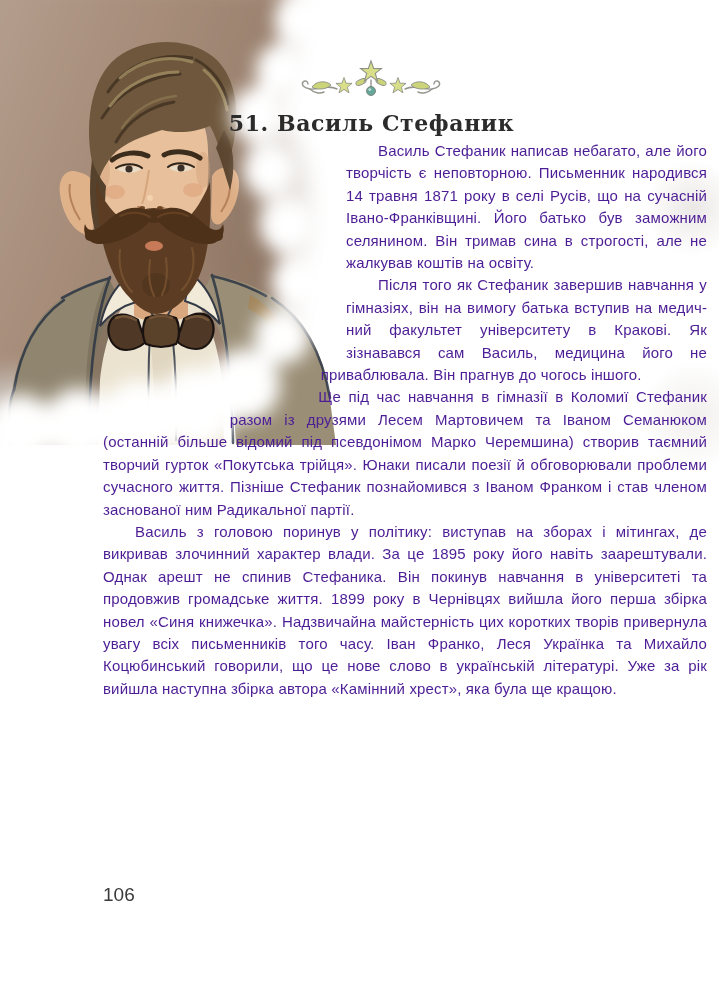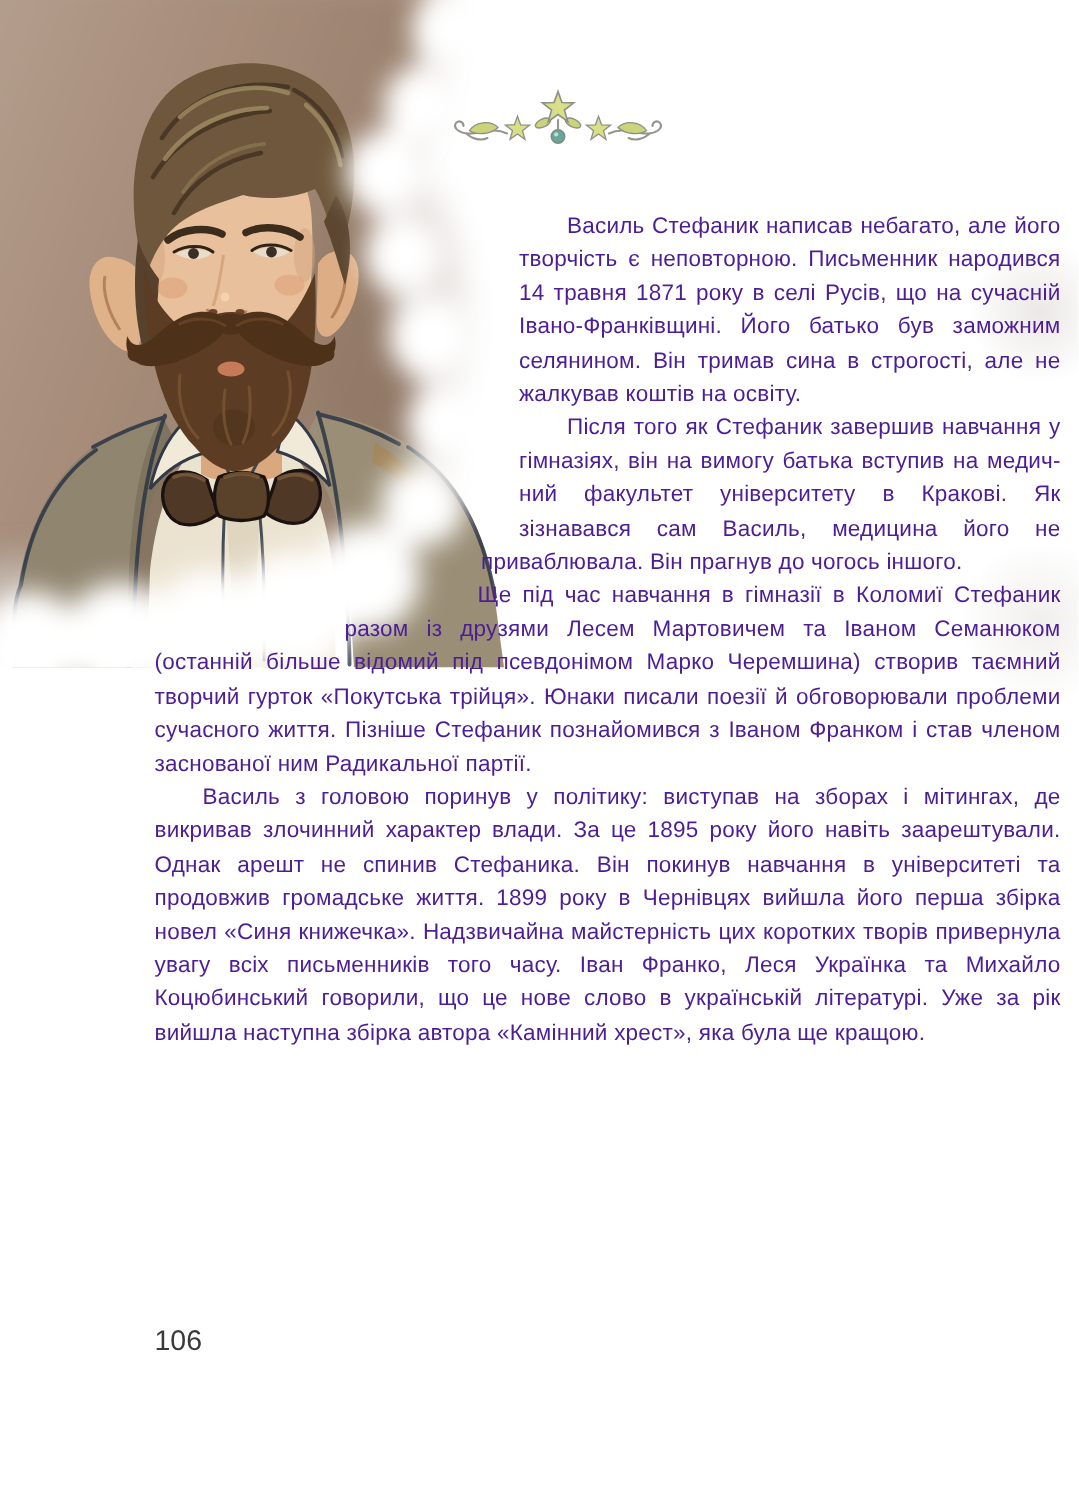--- a/index.html
+++ b/index.html
@@ -196,20 +196,21 @@
           <ellipse cx="86" cy="26" rx="5.5" ry="2.6" transform="rotate(25 86 26)"></ellipse>
         </g>
         <g fill="#d9df88" stroke="#8d9089" stroke-width="1">
           <path transform="translate(76,16) scale(1.1)" d="M 0,-10 L 2.4,-3.3 L 9.5,-3.1 L 3.9,1.3 L 5.9,8.1 L 0,4 L -5.9,8.1 L -3.9,1.3 L -9.5,-3.1 L -2.4,-3.3 Z"></path>
           <path transform="translate(49,30) scale(0.85)" d="M 0,-10 L 2.4,-3.3 L 9.5,-3.1 L 3.9,1.3 L 5.9,8.1 L 0,4 L -5.9,8.1 L -3.9,1.3 L -9.5,-3.1 L -2.4,-3.3 Z"></path>
           <path transform="translate(103,30) scale(0.85)" d="M 0,-10 L 2.4,-3.3 L 9.5,-3.1 L 3.9,1.3 L 5.9,8.1 L 0,4 L -5.9,8.1 L -3.9,1.3 L -9.5,-3.1 L -2.4,-3.3 Z"></path>
         </g>
         <circle cx="76" cy="35" r="4.5" fill="#65a89b" stroke="#84887f" stroke-width="1"></circle>
         <circle cx="74.8" cy="33.6" r="1.4" fill="#bfe0d8"></circle>
       </svg>
+      <div class="title">51. Василь Стефаник</div>
     </div>
   </div>
 
   <div class="body-text">
     <div class="portrait-spacer"></div>
     <p>Василь Стефаник написав небагато, але його творчість є неповторною. Письменник на­родився 14 травня 1871 року в селі Русів, що на сучасній Іва­но-Франківщині. Його батько був заможним селянином. Він тримав сина в строгості, але не жалкував коштів на освіту.</p>
     <p>Після того як Стефаник за­вершив навчання у гімназіях, він на вимогу батька вступив на медич­ний факультет університету в Кракові. Як зізнавався сам Василь, медицина його не приваблювала. Він прагнув до чогось іншого.</p>
     <p>Ще під час навчання в гімназії в Коломиї Стефаник разом із друзями Лесем Мартовичем та Іваном Семанюком (останній більше відомий під псевдонімом Марко Черемшина) створив та­ємний творчий гурток «Покутська трійця». Юнаки писали поезії й обговорювали проблеми сучасного життя. Пізніше Стефаник познайомився з Іваном Франком і став членом заснованої ним Радикальної партії.</p>
     <p>Василь з головою поринув у політику: виступав на зборах і мі­тингах, де викривав злочинний характер влади. За це 1895 року його навіть заарештували. Однак арешт не спинив Стефаника. Він покинув навчання в університеті та продовжив громадське життя. 1899 року в Чернівцях вийшла його перша збірка новел «Синя книжечка». Надзвичайна майстерність цих коротких тво­рів привернула увагу всіх письменників того часу. Іван Франко, Леся Українка та Михайло Коцюбинський говорили, що це нове слово в українській літературі. Уже за рік вийшла наступна збір­ка автора «Камінний хрест», яка була ще кращою.</p>
   </div>

